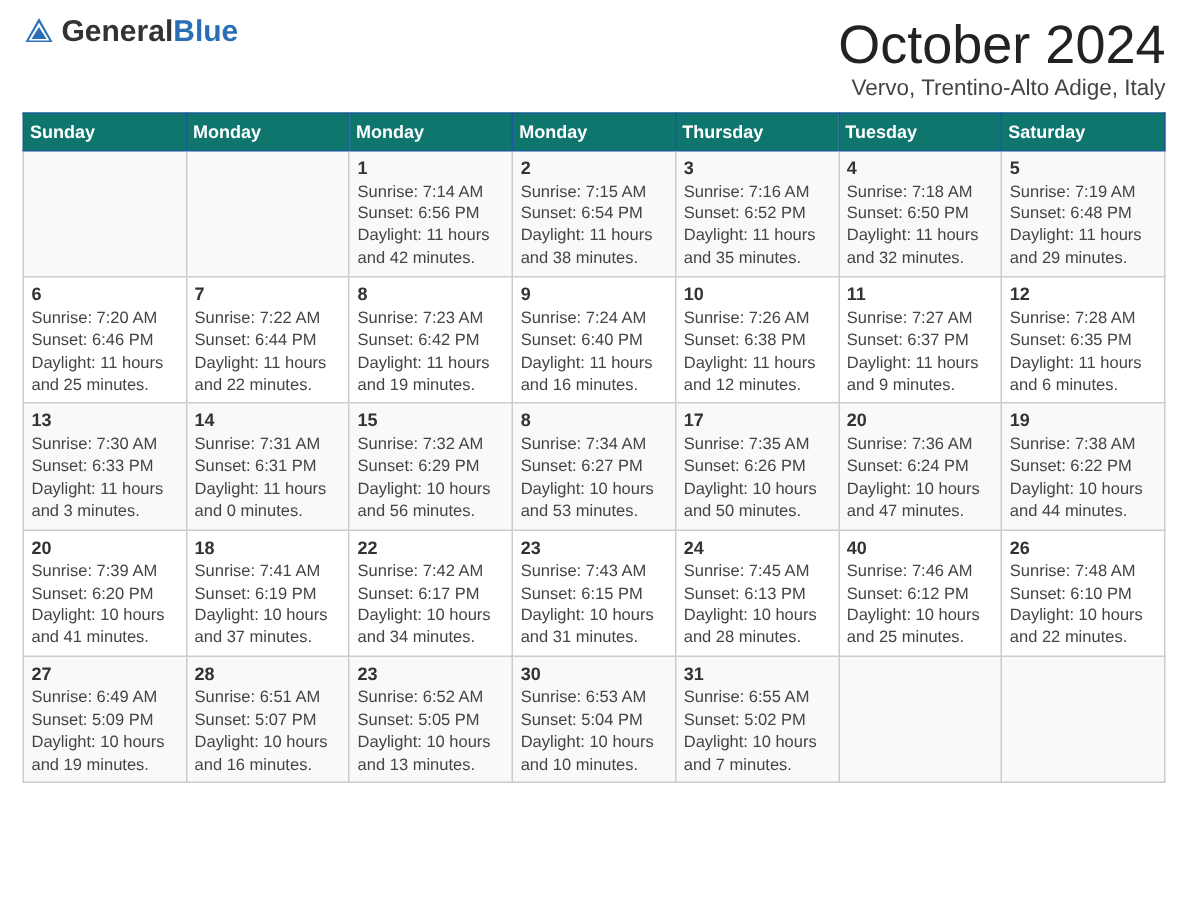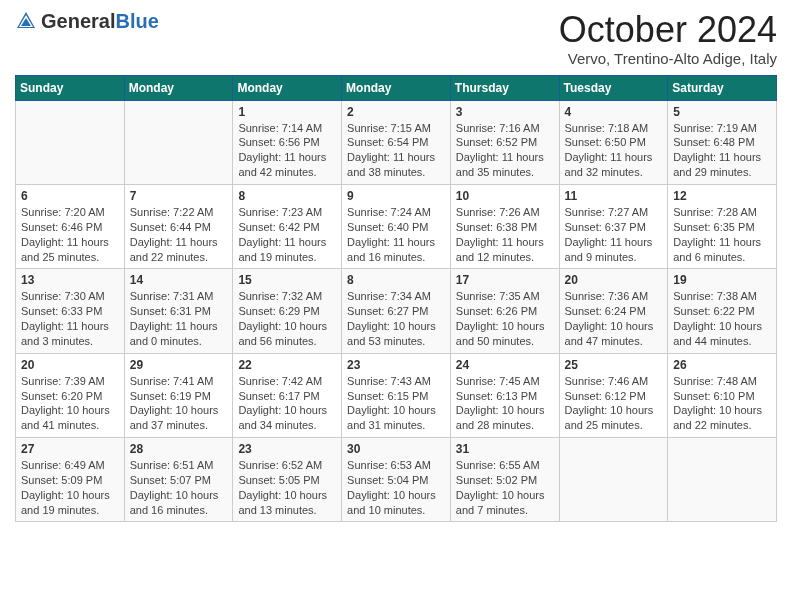--- a/index.html
+++ b/index.html
@@ -204,37 +204,37 @@
           <span class="day-num">19</span>
           <div class="day-info">Sunrise: 7:38 AM<br>Sunset: 6:22 PM<br>Daylight: 10 hours and 44 minutes.</div>
         </td>
       </tr>
       <tr>
         <td>
           <span class="day-num">20</span>
           <div class="day-info">Sunrise: 7:39 AM<br>Sunset: 6:20 PM<br>Daylight: 10 hours and 41 minutes.</div>
         </td>
         <td>
-          <span class="day-num">29</span>
+          <span class="day-num">18</span>
           <div class="day-info">Sunrise: 7:41 AM<br>Sunset: 6:19 PM<br>Daylight: 10 hours and 37 minutes.</div>
         </td>
         <td>
           <span class="day-num">22</span>
           <div class="day-info">Sunrise: 7:42 AM<br>Sunset: 6:17 PM<br>Daylight: 10 hours and 34 minutes.</div>
         </td>
         <td>
           <span class="day-num">23</span>
           <div class="day-info">Sunrise: 7:43 AM<br>Sunset: 6:15 PM<br>Daylight: 10 hours and 31 minutes.</div>
         </td>
         <td>
           <span class="day-num">24</span>
           <div class="day-info">Sunrise: 7:45 AM<br>Sunset: 6:13 PM<br>Daylight: 10 hours and 28 minutes.</div>
         </td>
         <td>
-          <span class="day-num">25</span>
+          <span class="day-num">40</span>
           <div class="day-info">Sunrise: 7:46 AM<br>Sunset: 6:12 PM<br>Daylight: 10 hours and 25 minutes.</div>
         </td>
         <td>
           <span class="day-num">26</span>
           <div class="day-info">Sunrise: 7:48 AM<br>Sunset: 6:10 PM<br>Daylight: 10 hours and 22 minutes.</div>
         </td>
       </tr>
       <tr>
         <td>
           <span class="day-num">27</span>

